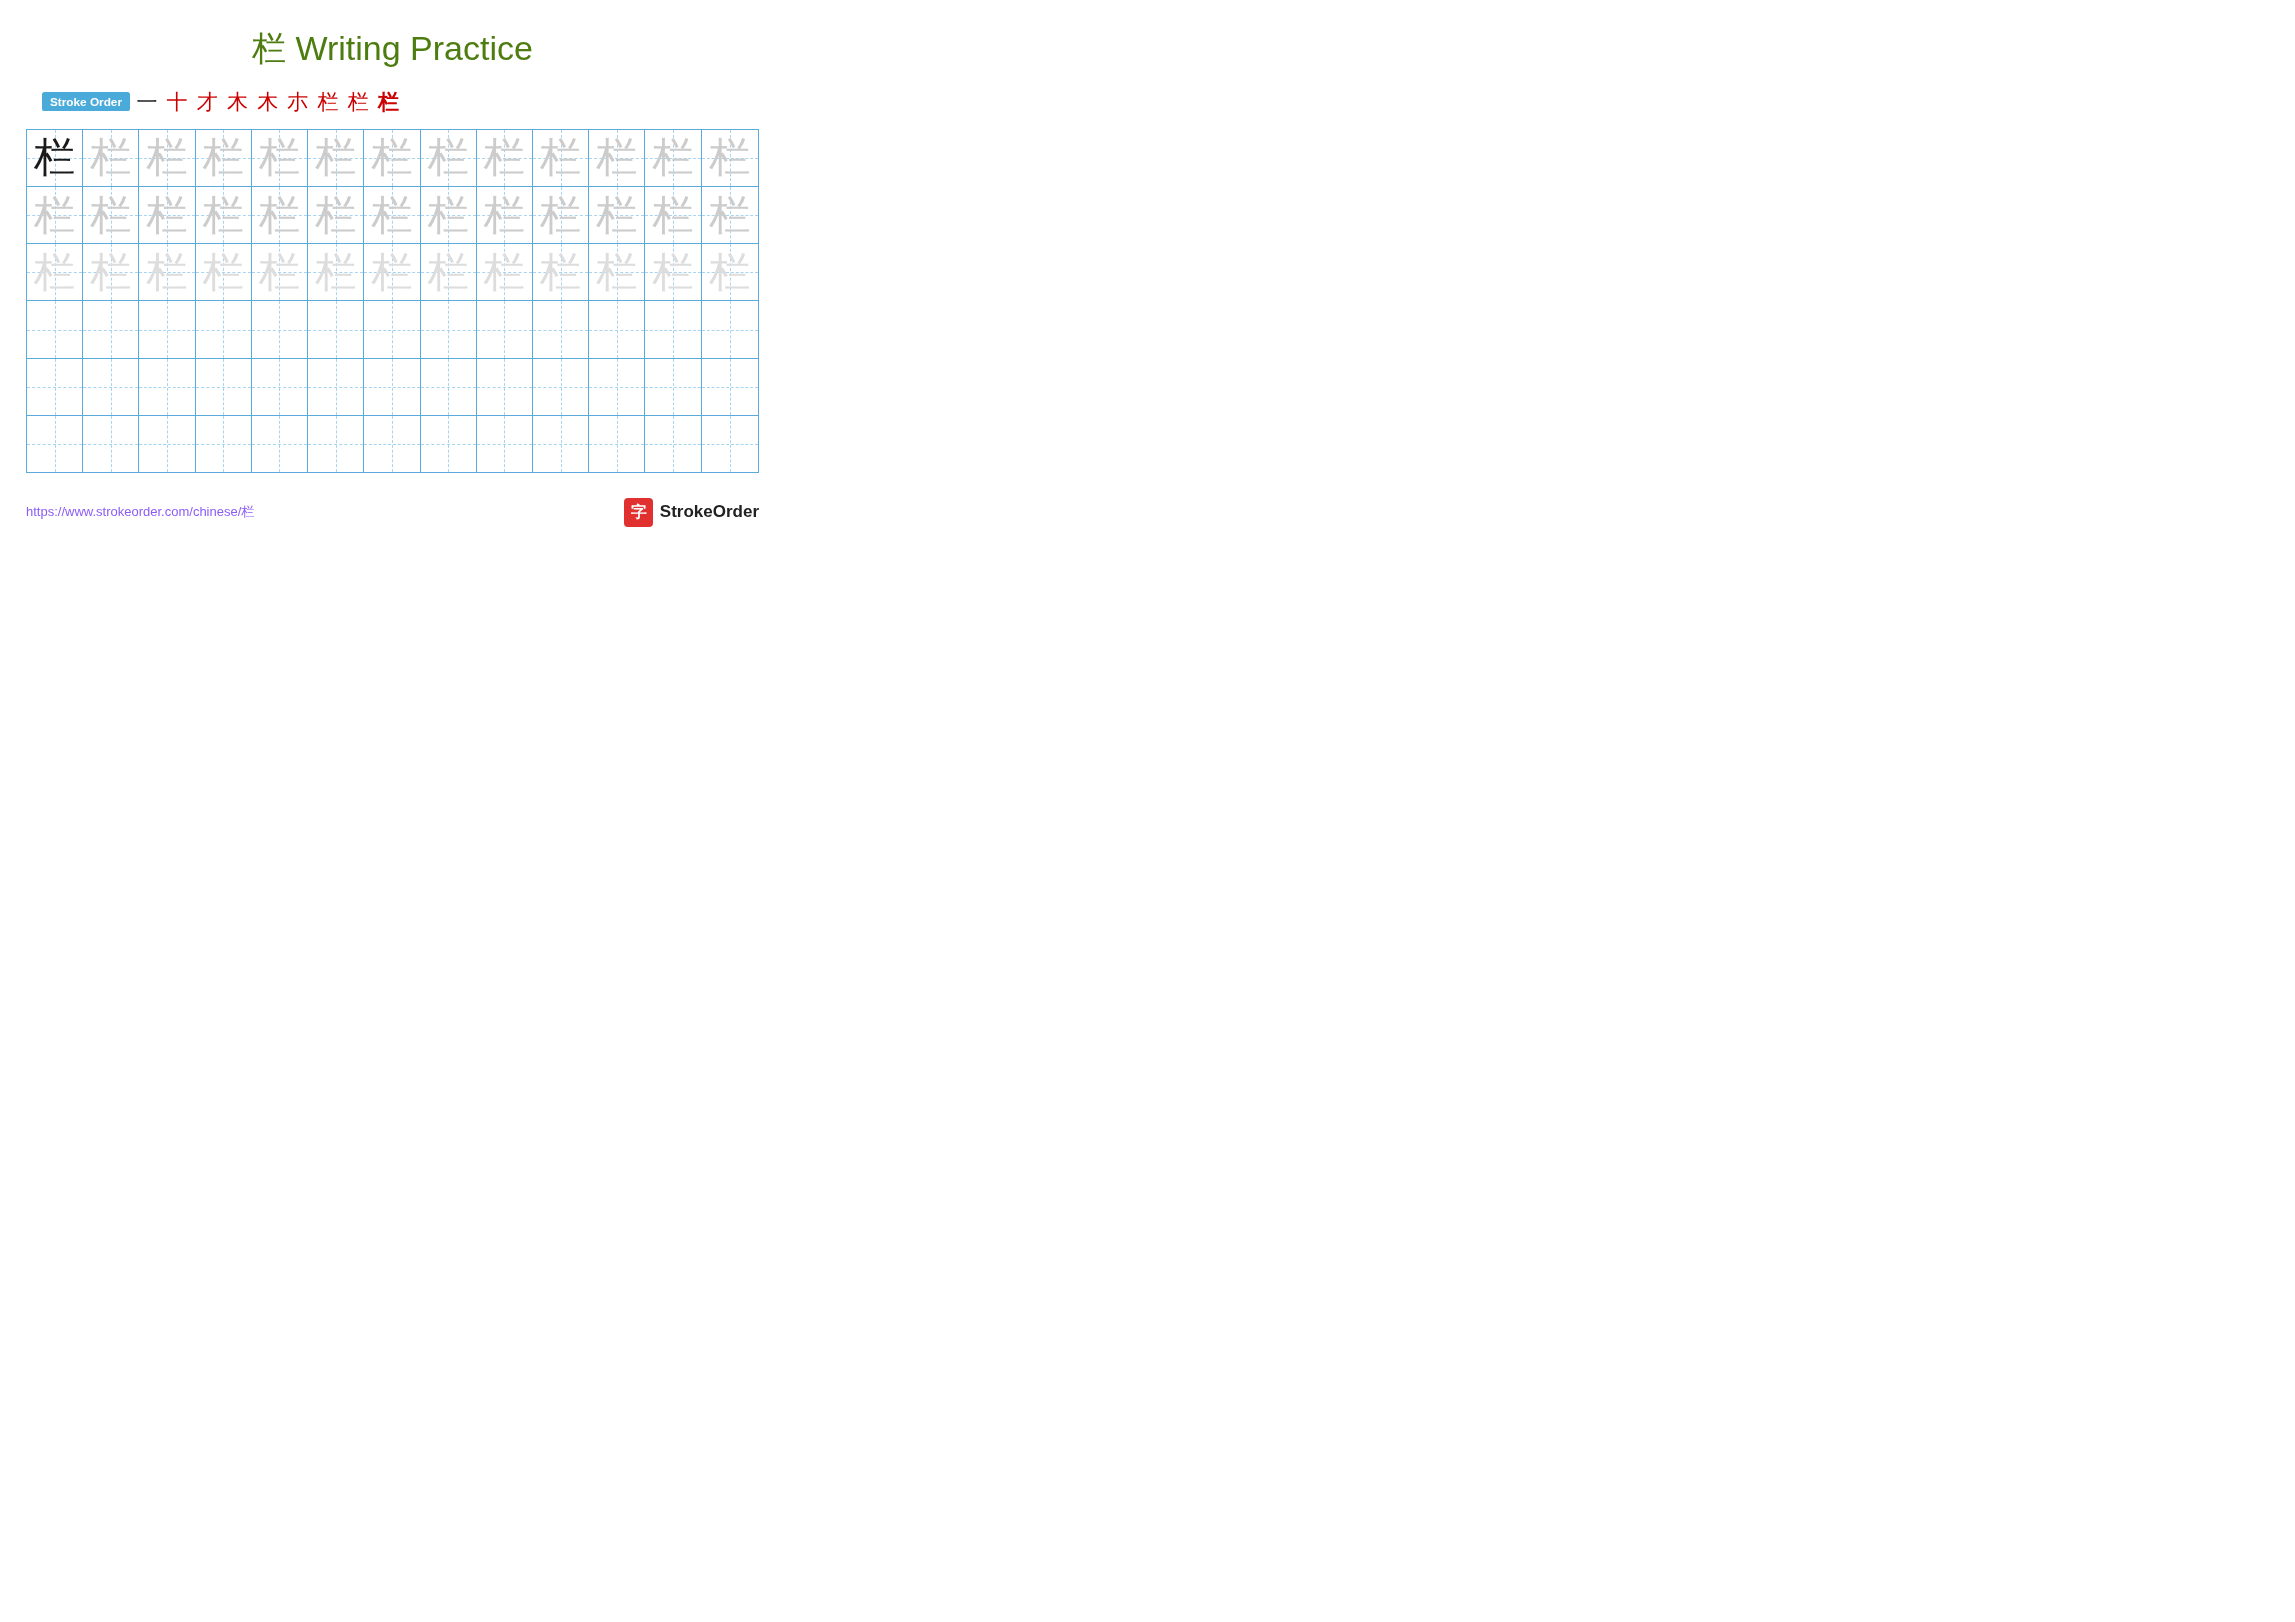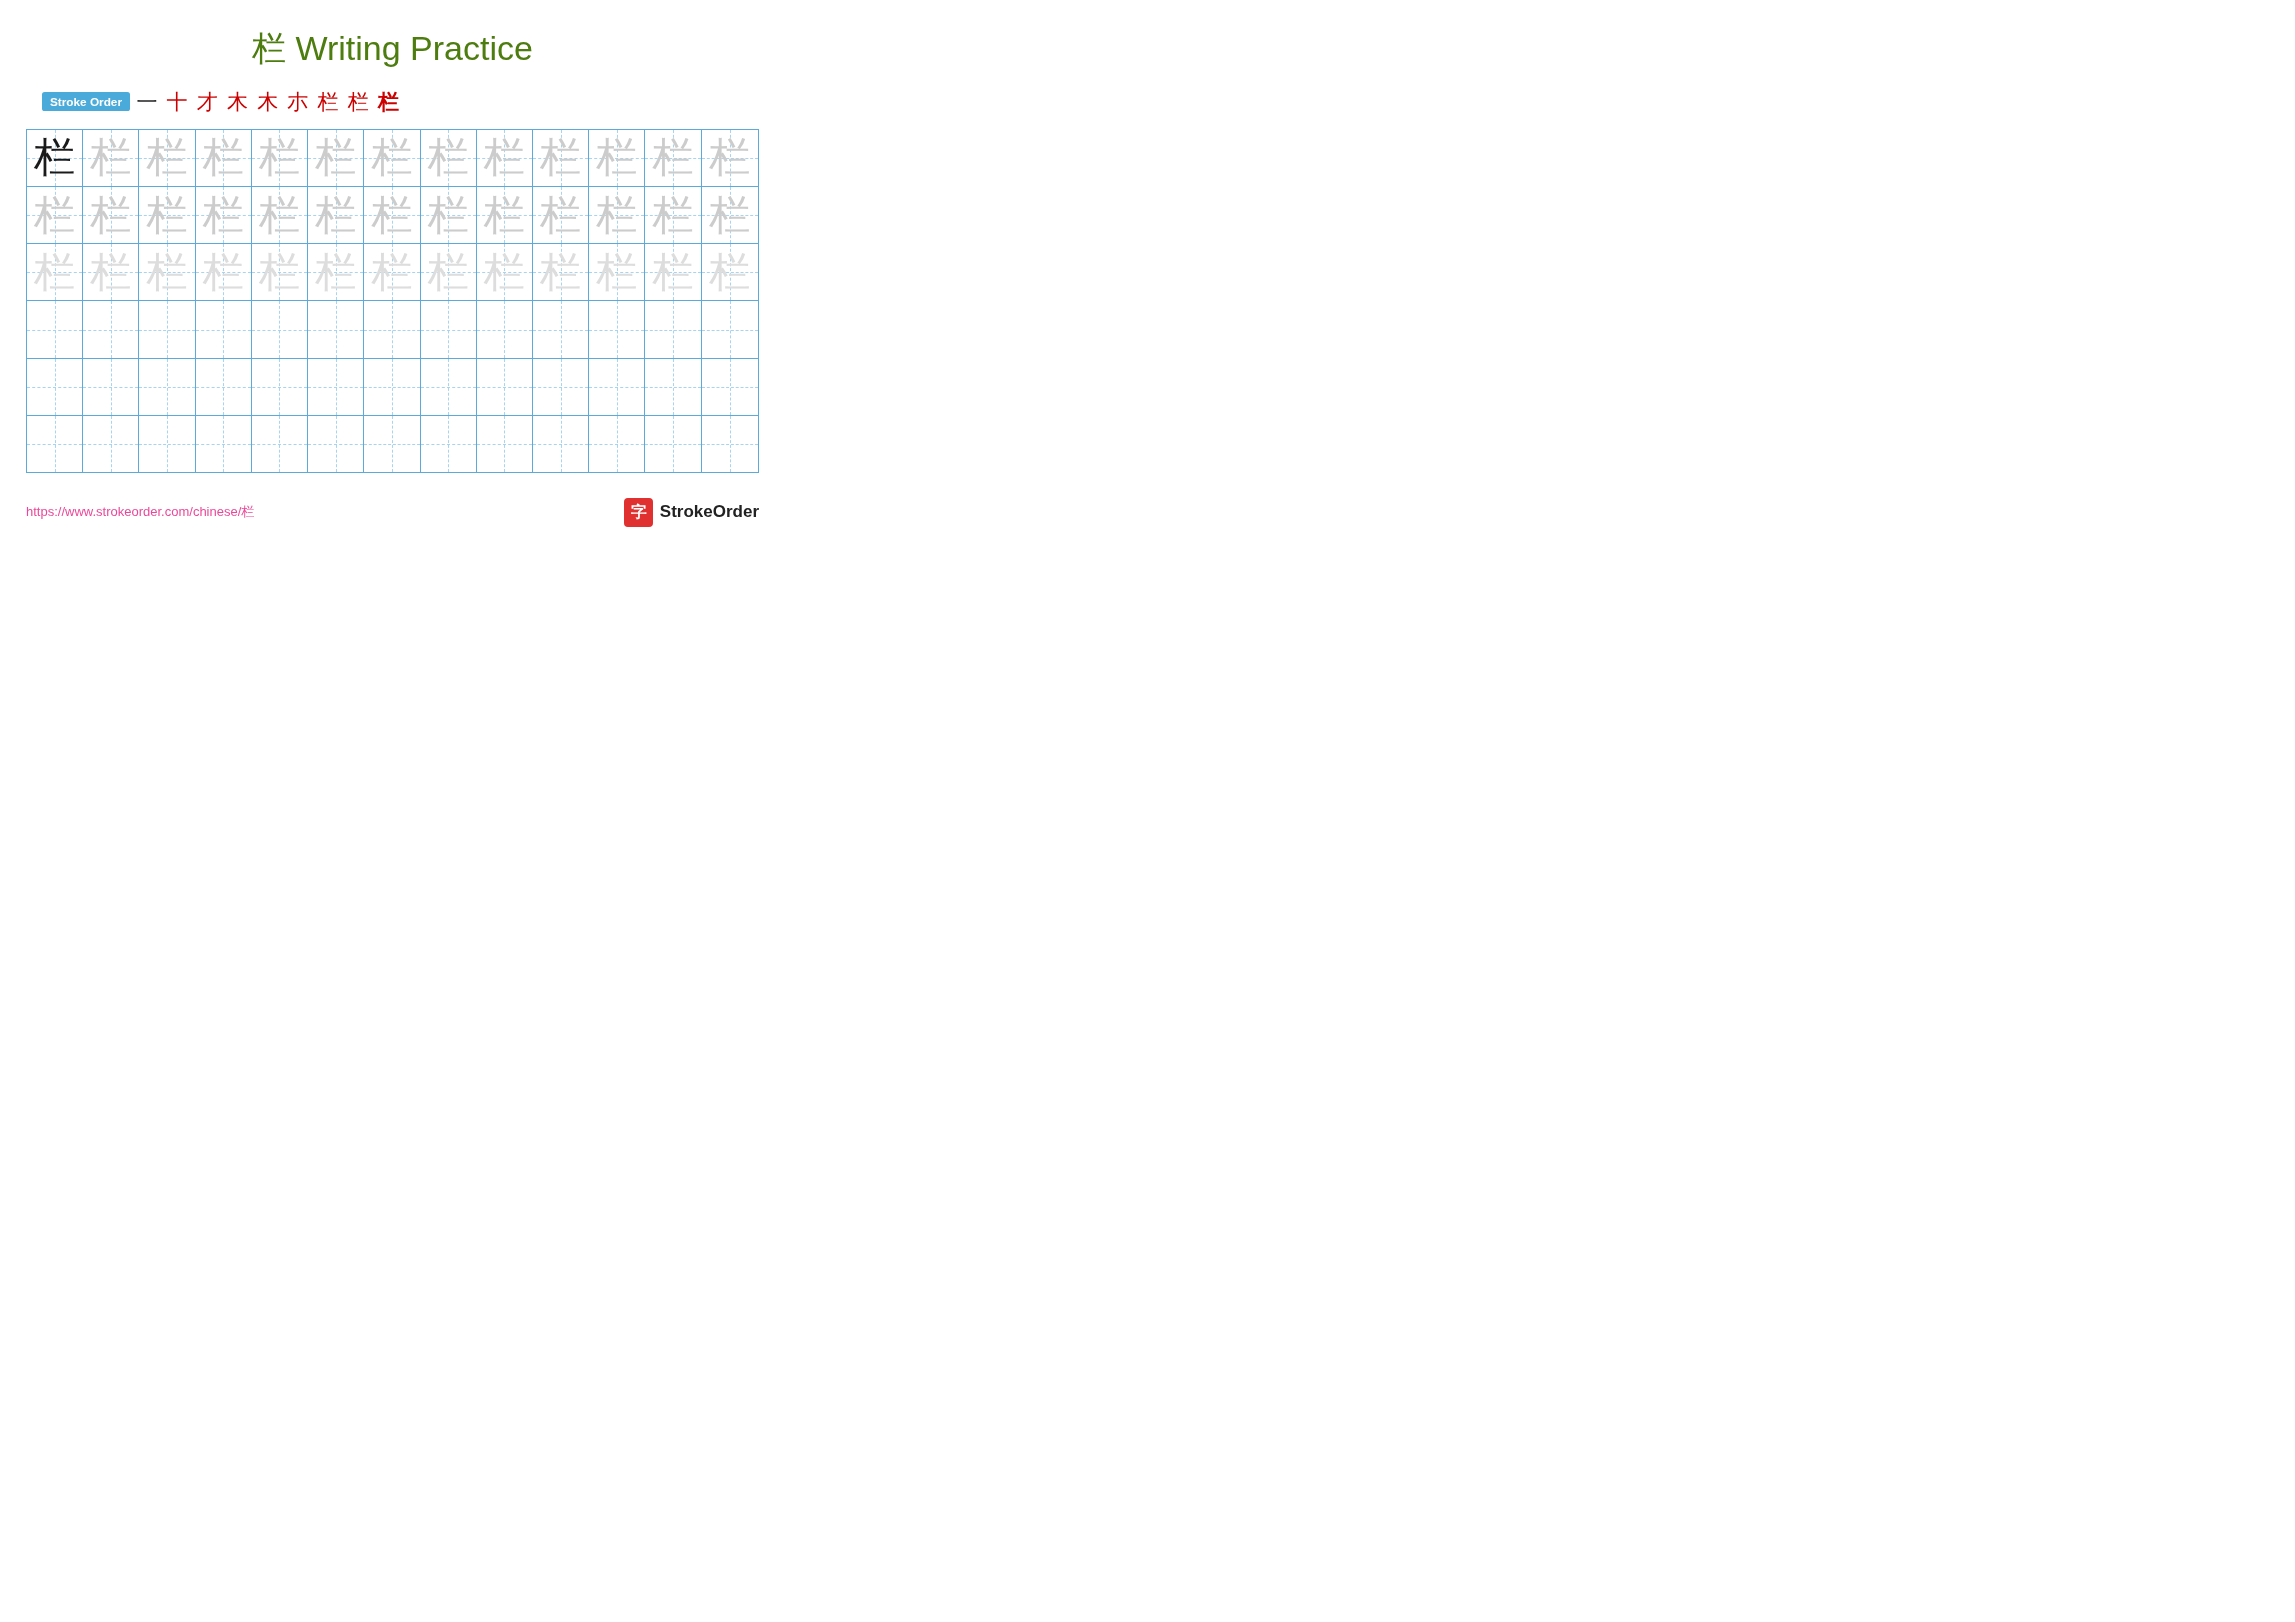--- a/index.html
+++ b/index.html
@@ -134,21 +134,21 @@
 
     
     .footer {
       display: flex;
       justify-content: space-between;
       align-items: center;
       margin-top: 23.6px;
     }
 
     .footer-url {
-      color: #ec4899;
+      color: #8b5cf6;
       font-size: 13px;
       text-decoration: none;
     }
 
     .footer-brand {
       display: flex;
       align-items: center;
       gap: 6.5px;
       font-size: 17px;
       font-weight: bold;

